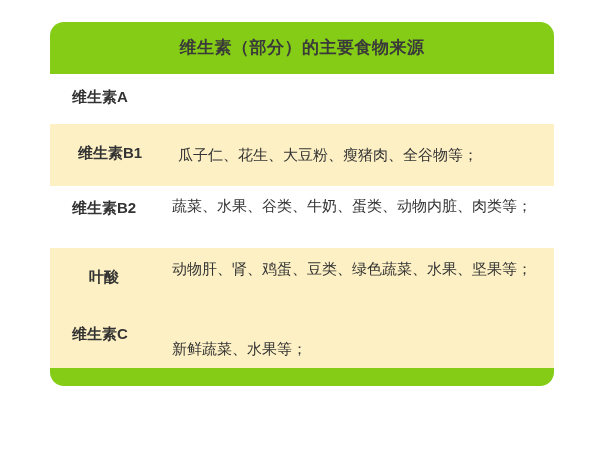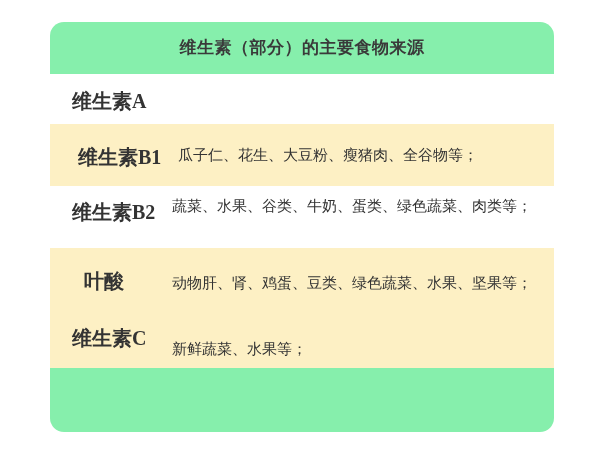--- a/index.html
+++ b/index.html
@@ -11,22 +11,22 @@
     height: 454px;
     background: #ffffff;
     font-family: "Liberation Sans", sans-serif;
     overflow: hidden;
   }
   #card {
     position: absolute;
     left: 50px;
     top: 22px;
     width: 504px;
-    height: 410px;
-    background: #86efac;
+    height: 364px;
+    background: #84cc16;
     border-radius: 14px;
     overflow: hidden;
     box-sizing: border-box;
   }
   #title {
     height: 52px;
     line-height: 52px;
     text-align: center;
     font-size: 17px;
     color: #3a3a3a;
@@ -42,25 +42,24 @@
     background: #ffffff;
   }
   .row.cream {
     background: #fdf0c4;
   }
   .row-label {
     width: 122px;
     flex: 0 0 122px;
     box-sizing: border-box;
     padding-left: 22px;
-    font-size: 20px;
+    font-size: 15px;
     color: #333333;
     font-weight: bold;
     white-space: nowrap;
-    font-family: Liberation Serif, serif;
   }
   .row-label.centered {
     text-align: center;
     padding-left: 0;
     padding-right: 14px;
   }
   .row-value {
     flex: 1 1 auto;
     box-sizing: border-box;
     padding-right: 22px;
@@ -72,21 +71,21 @@
   .r1 .row-label { padding-top: 14px; }
   .r1 .row-value { padding-top: 13px; }
   .r2 { height: 62px; }
   .r2 .row-label { padding-top: 20px; margin-left: 6px; }
   .r2 .row-value { padding-top: 18px; }
   .r3 { height: 62px; }
   .r3 .row-label { padding-top: 13px; }
   .r3 .row-value { padding-top: 7px; }
   .r4 { height: 62px; }
   .r4 .row-label { padding-top: 20px; }
-  .r4 .row-value { padding-top: 22px; }
+  .r4 .row-value { padding-top: 8px; }
   .r5 { height: 52px; }
   .r5 .row-label { padding-top: 15px; }
   .r5 .row-value { padding-top: 14px; }
   .r6 { height: 58px; }
   .r6 .row-label { padding-top: 15px; }
   .r6 .row-value { padding-top: 26px; }
 </style>
 </head>
 <body>
 
@@ -98,21 +97,21 @@
     <div class="row-label">维生素A</div>
   </div>
 
   <div class="row cream r2">
     <div class="row-label">维生素B1</div>
     <div class="row-value">瓜子仁、花生、大豆粉、瘦猪肉、全谷物等；</div>
   </div>
 
   <div class="row white r3">
     <div class="row-label">维生素B2</div>
-    <div class="row-value">蔬菜、水果、谷类、牛奶、蛋类、绿色蔬菜、肉类等；</div>
+    <div class="row-value">蔬菜、水果、谷类、牛奶、蛋类、动物内脏、肉类等；</div>
   </div>
 
   <div class="row cream r4">
     <div class="row-label centered">叶酸</div>
     <div class="row-value">动物肝、肾、鸡蛋、豆类、绿色蔬菜、水果、坚果等；</div>
   </div>
 
 
   <div class="row cream r6">
     <div class="row-label">维生素C</div>

